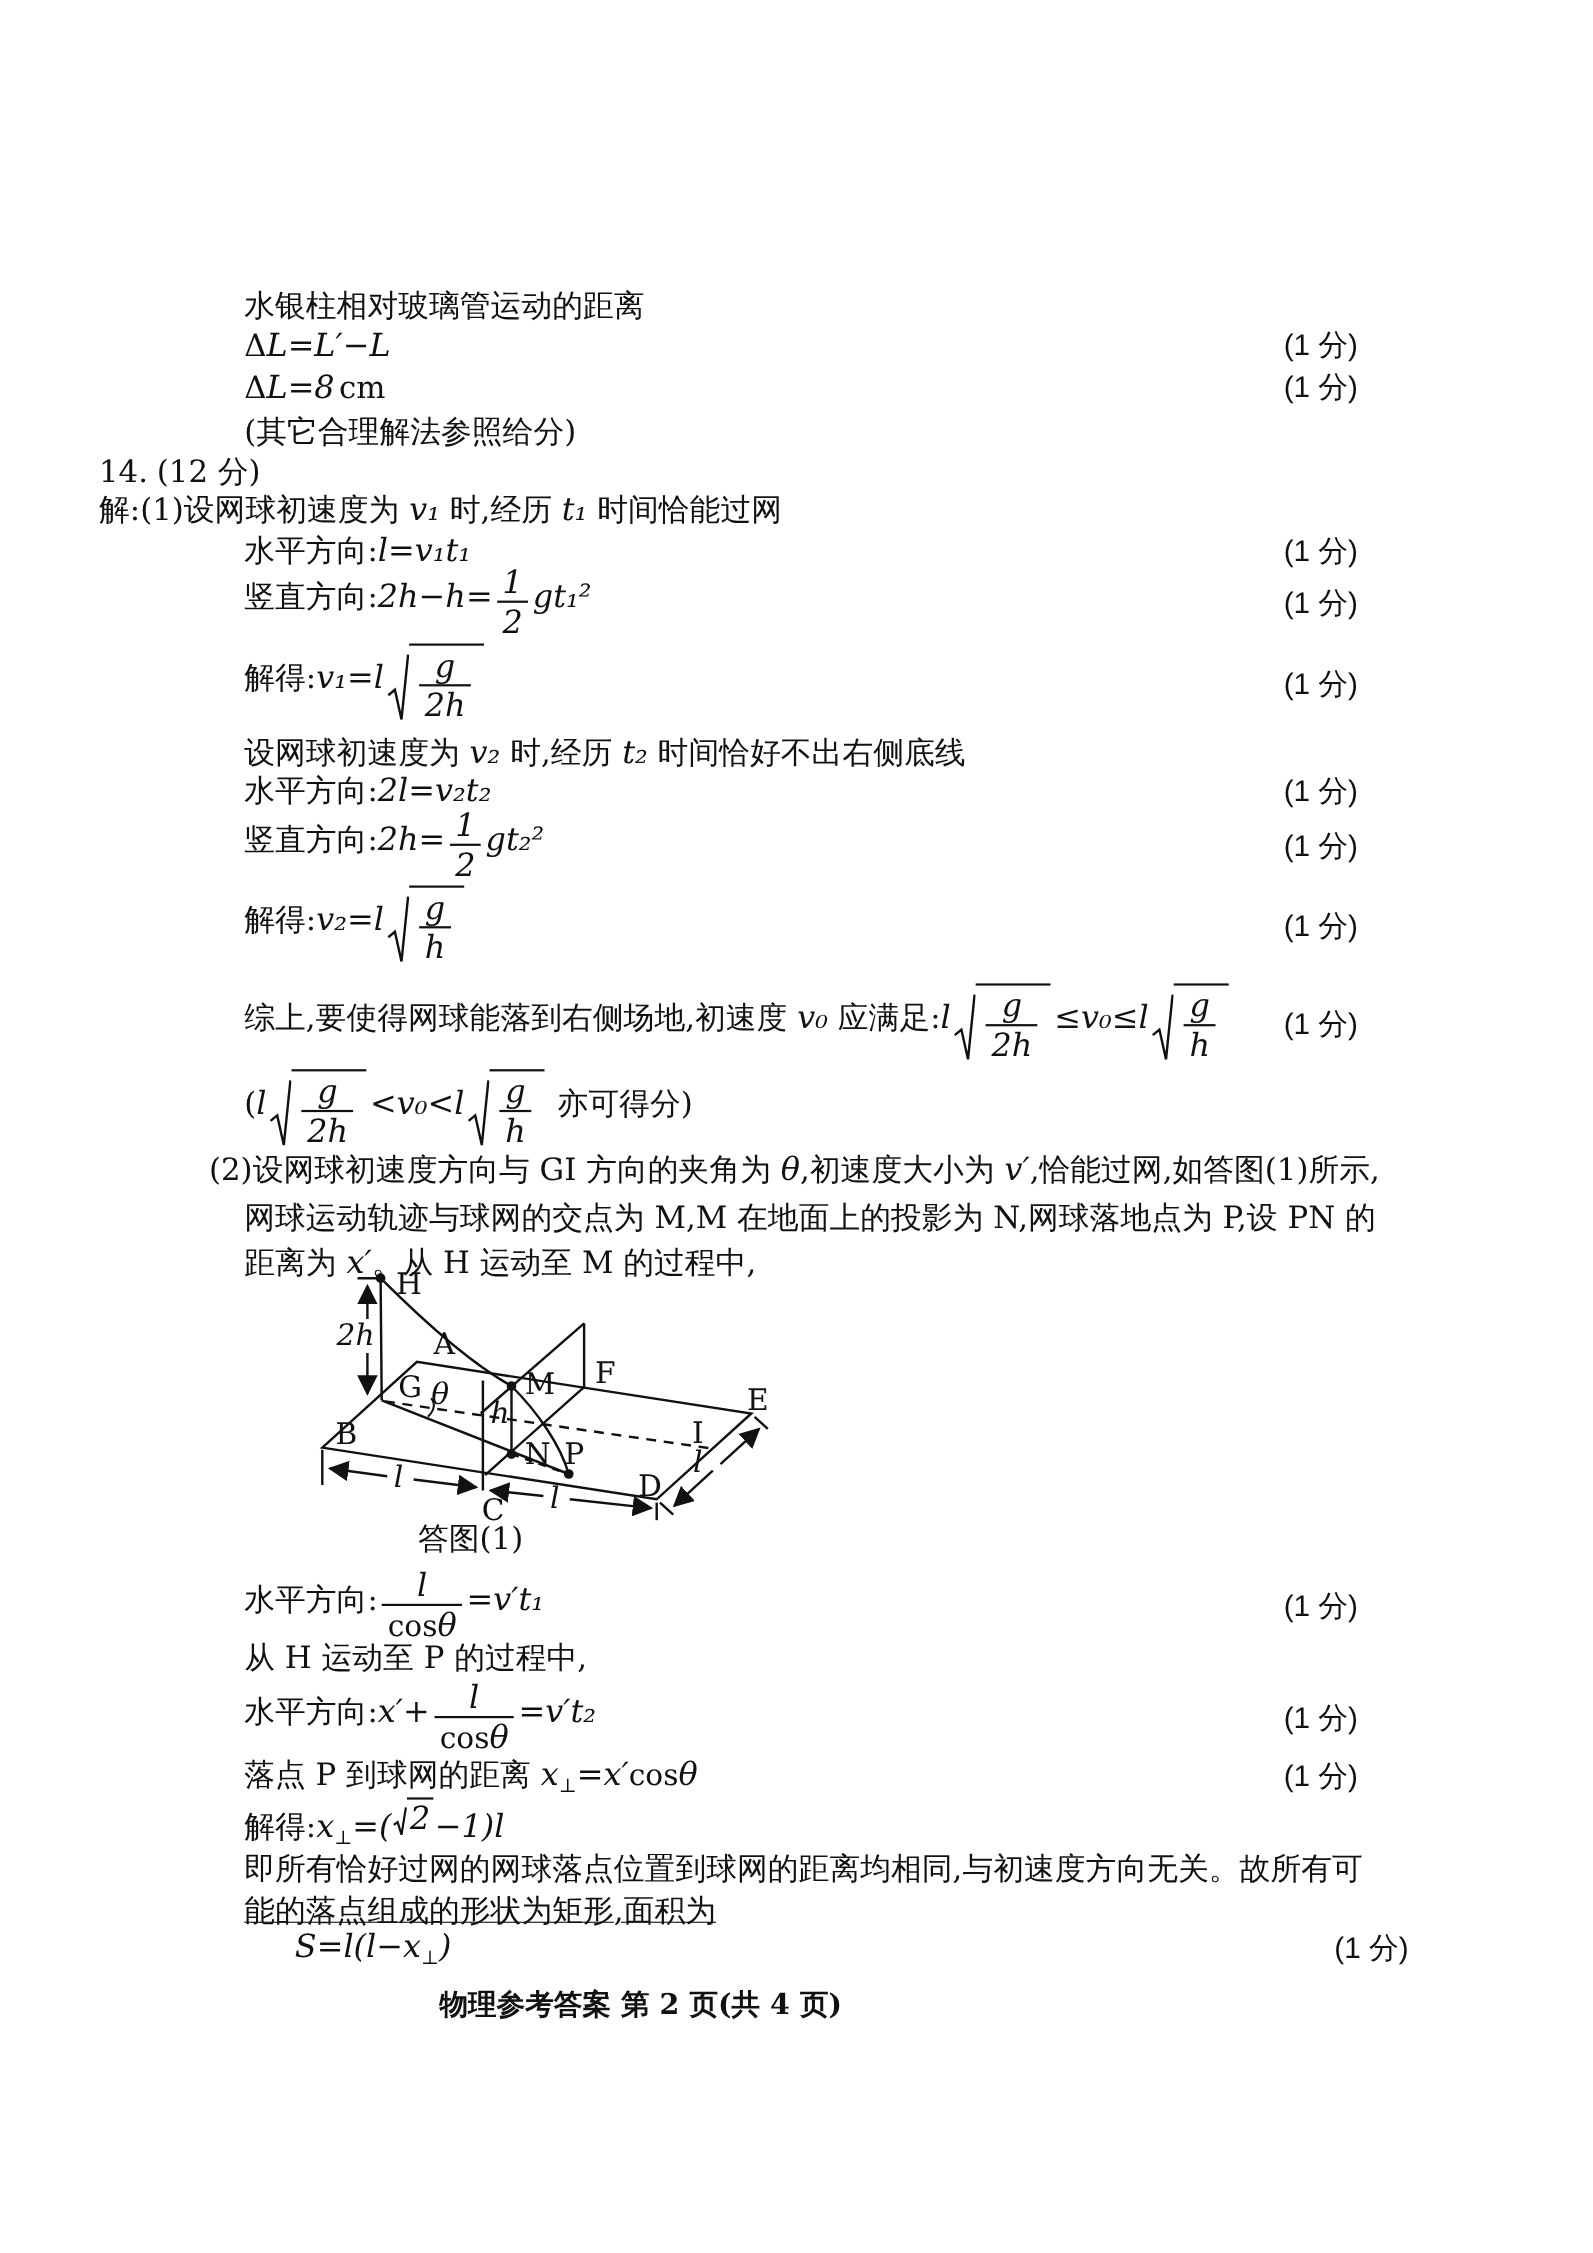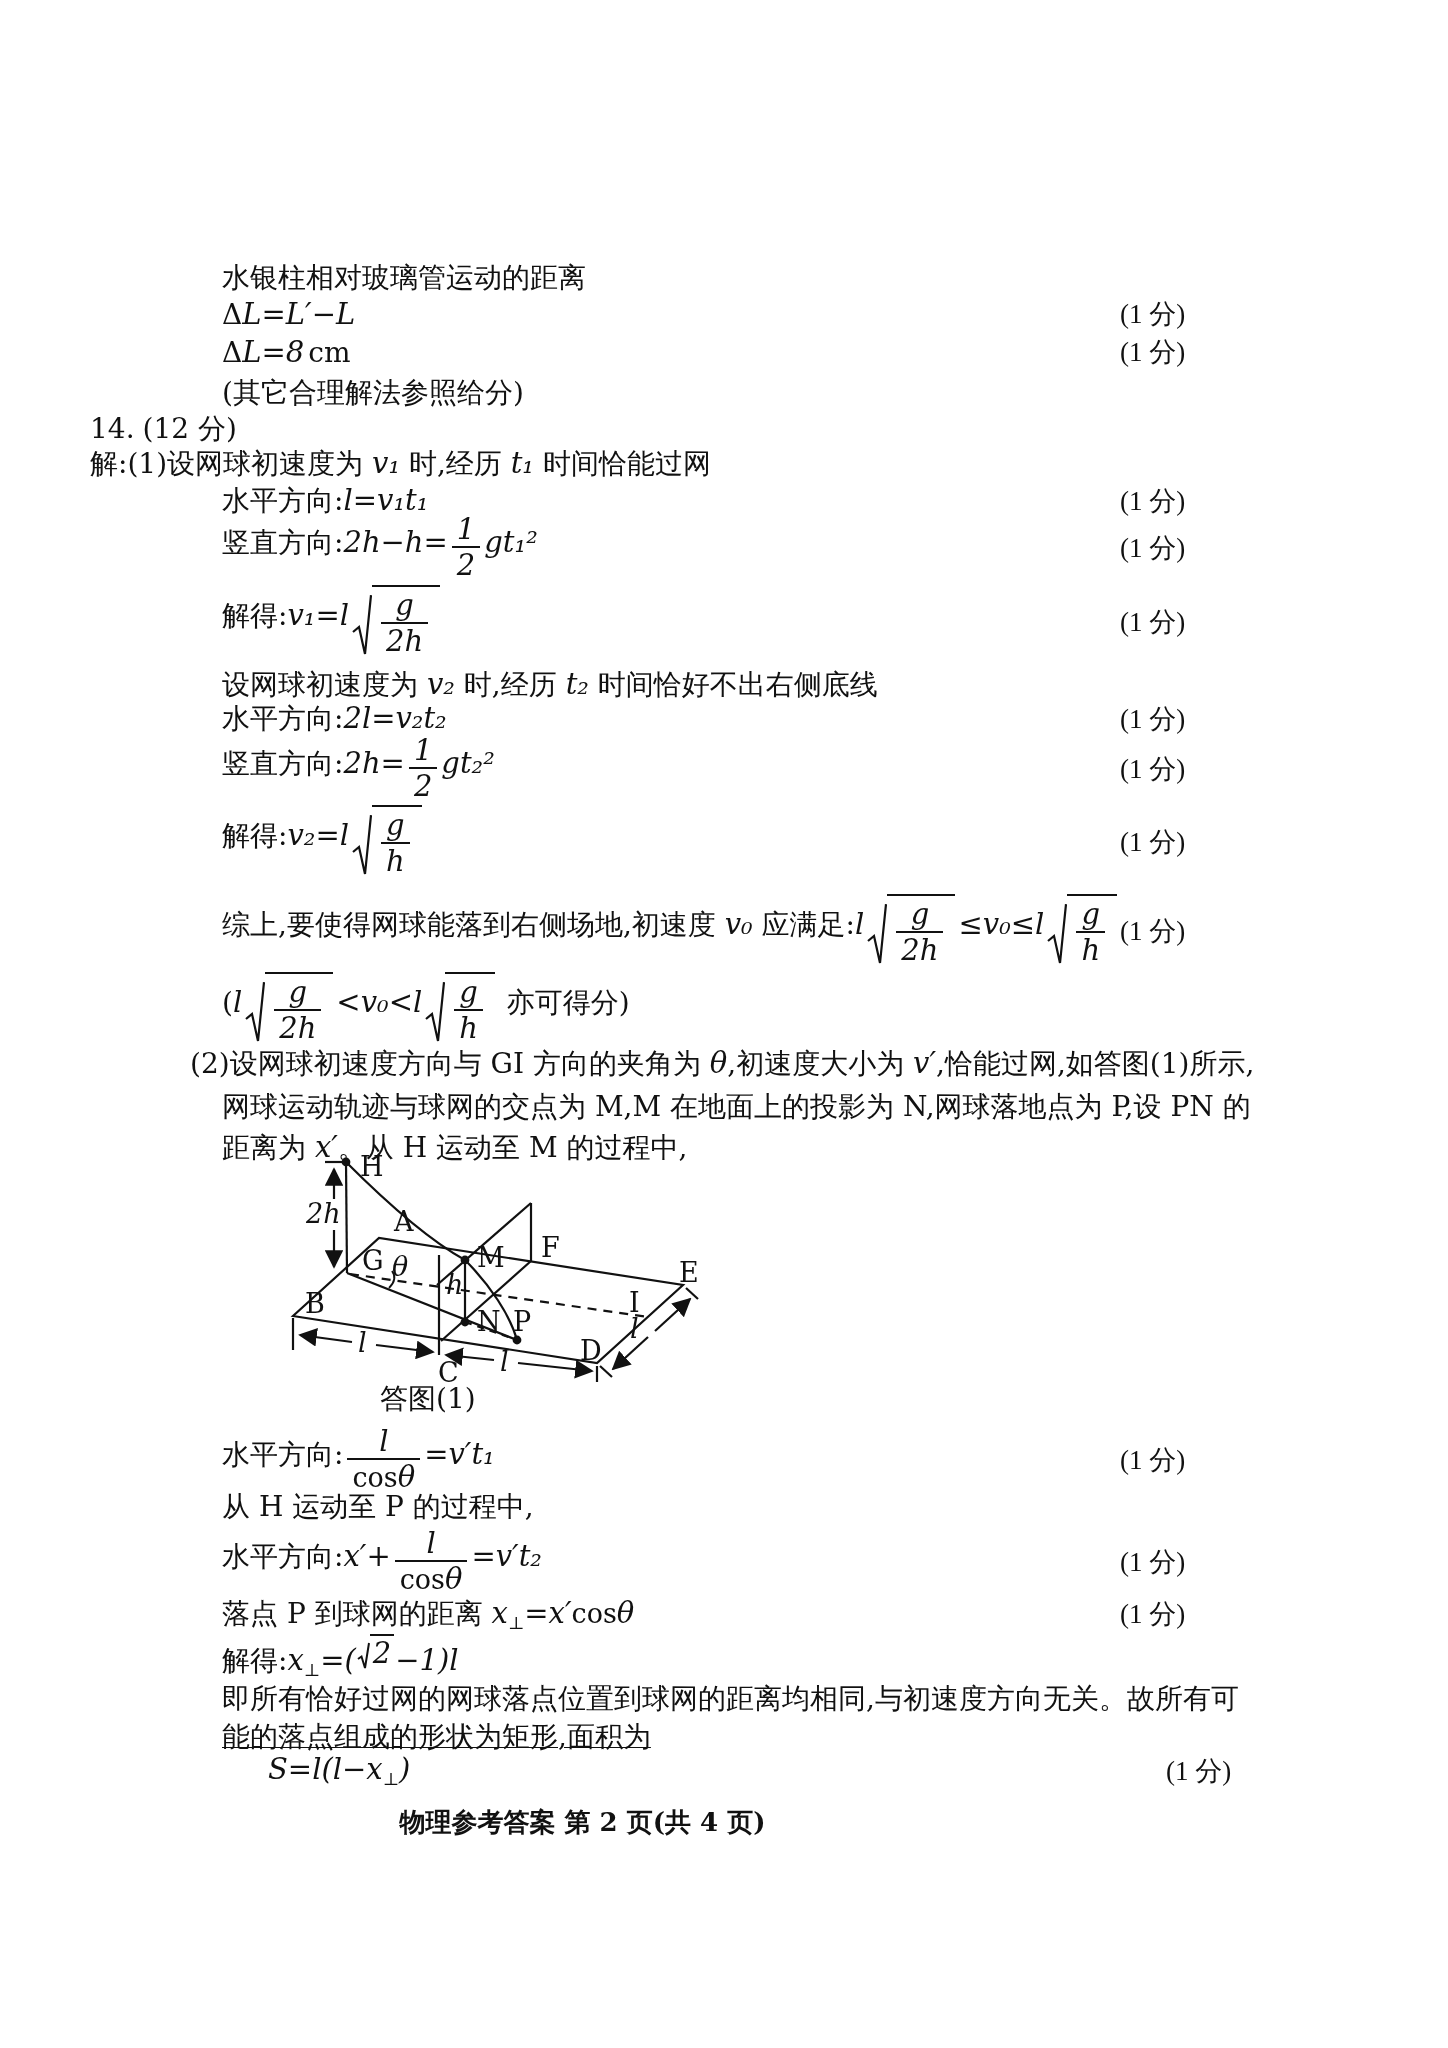--- a/index.html
+++ b/index.html
@@ -6,22 +6,22 @@
   .page{position:relative;width:1448px;height:2048px;background:#ffffff;overflow:hidden;
         color:#111;}
   .row{position:absolute;left:0;width:1149px;padding-left:222px;box-sizing:border-box;
        white-space:nowrap;}
   .hang{padding-left:90px;}
   .hang2{padding-left:190px;}
   .cjk{font-family:"DejaVu Serif","DejaVu Sans",serif;font-size:28px;font-style:normal;}
   .cjku{font-family:"DejaVu Serif","DejaVu Sans",serif;font-size:28px;}
   .math{font-family:"DejaVu Serif","DejaVu Sans",serif;font-style:italic;font-size:29px;}
   .mfn{font-family:"DejaVu Serif","DejaVu Sans",serif;font-style:normal;font-size:27px;}
-  .score{position:absolute;left:1120px;top:50%;transform:translateY(-50%);
-         font-family:Liberation Serif, serif;font-size:27px;}
+  .score{position:absolute;left:1167px;top:50%;transform:translateY(-50%);
+         font-family:Liberation Sans, sans-serif;font-size:27px;}
   .frac{display:inline-flex;flex-direction:column;vertical-align:middle;text-align:center;
         margin:0 4px;}
   .frac .num{line-height:1.1;padding:0 5px;}
   .frac .den{border-top:2px solid #111;line-height:1.15;padding:1px 5px 0 5px;
              display:flex;justify-content:center;align-items:baseline;}
   .sqrt{display:inline-flex;align-items:flex-end;vertical-align:middle;margin:0 3px;}
   .radsvg{display:block;}
   .rbox{border-top:2.2px solid #111;padding:3px 8px 0 5px;display:inline-block;}
   .srt-s{display:inline-flex;align-items:flex-end;vertical-align:baseline;margin:0 1px;}
   .rbox-s{border-top:2px solid #111;padding:0 3px;display:inline-block;}

